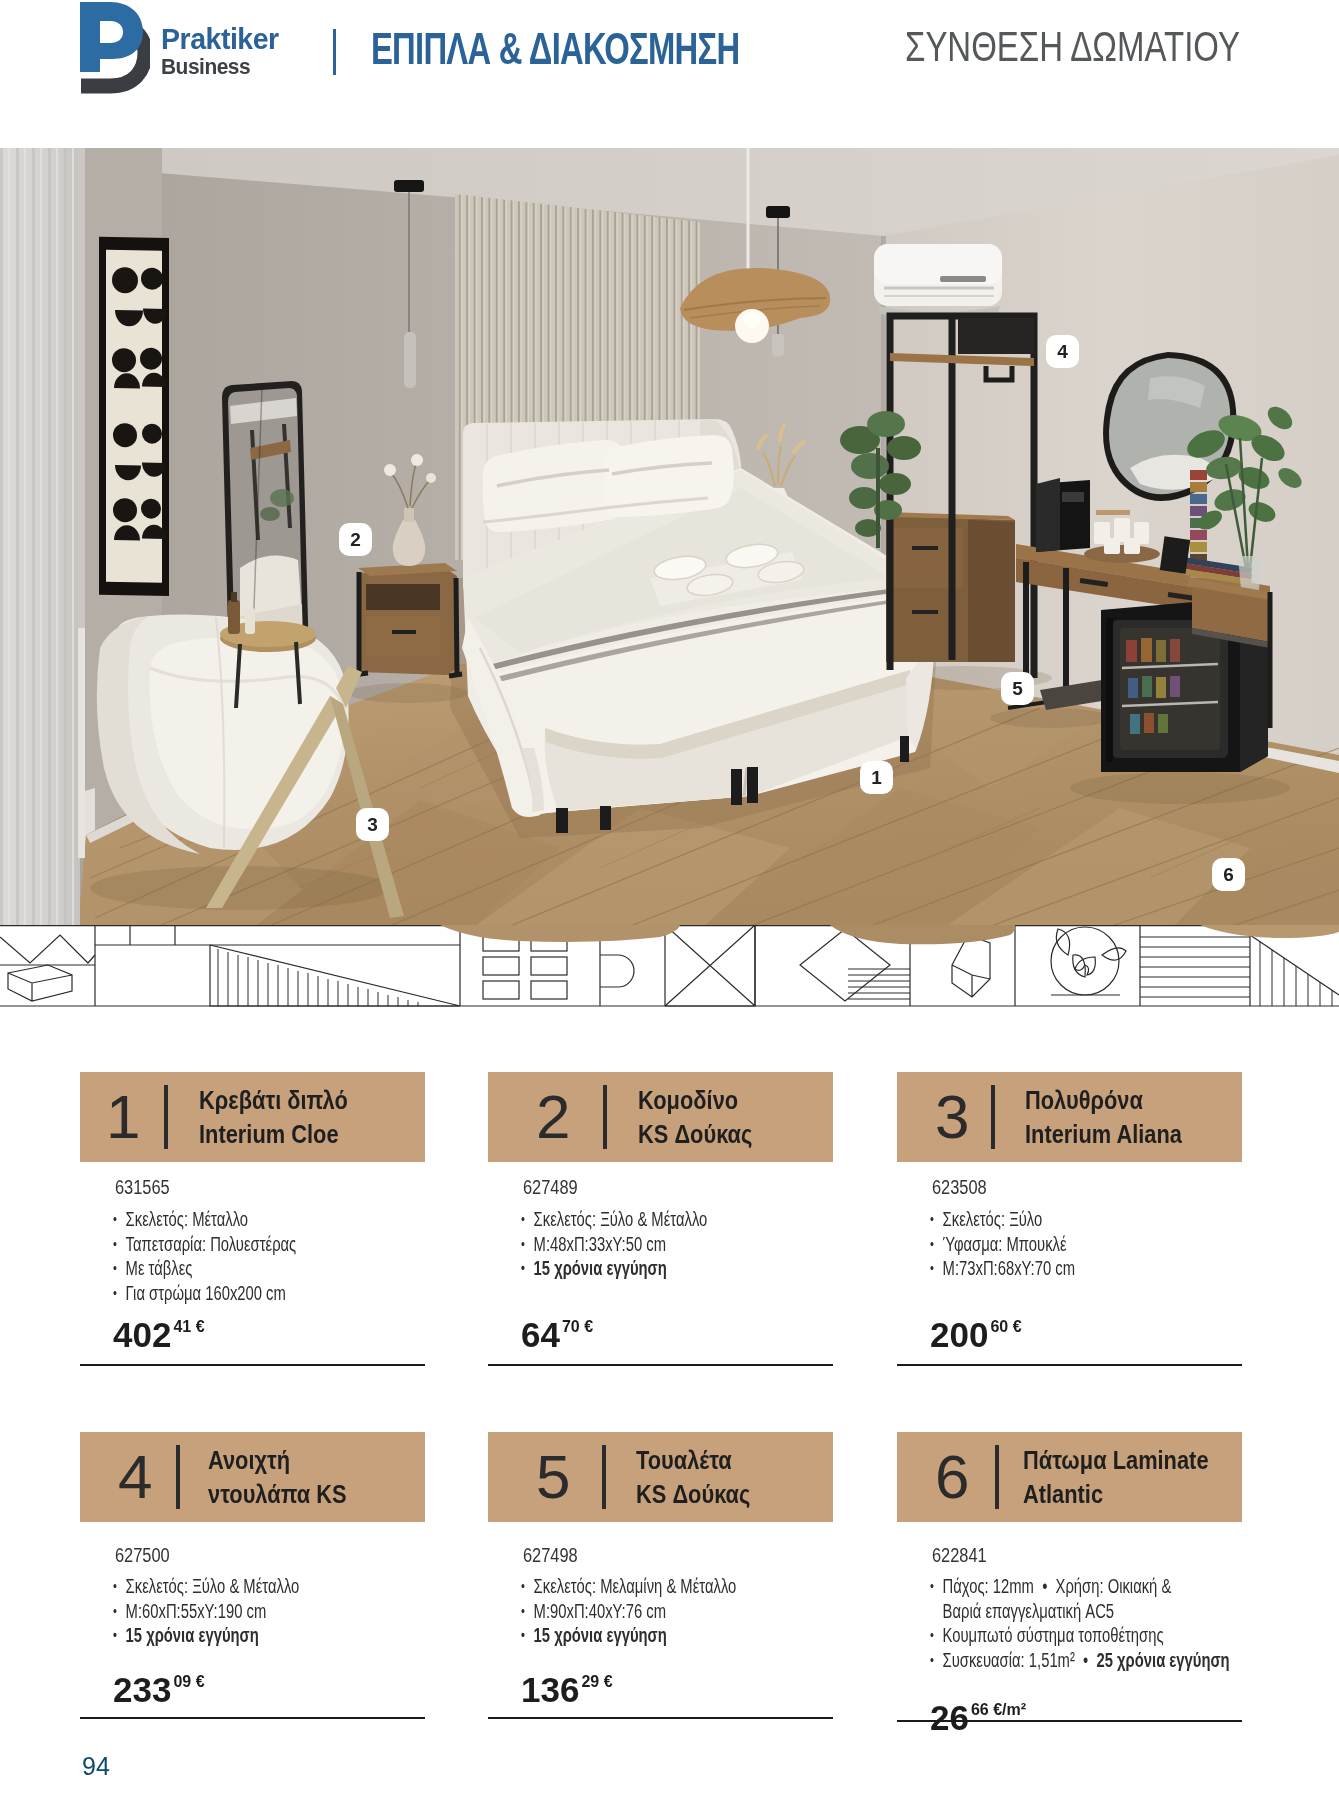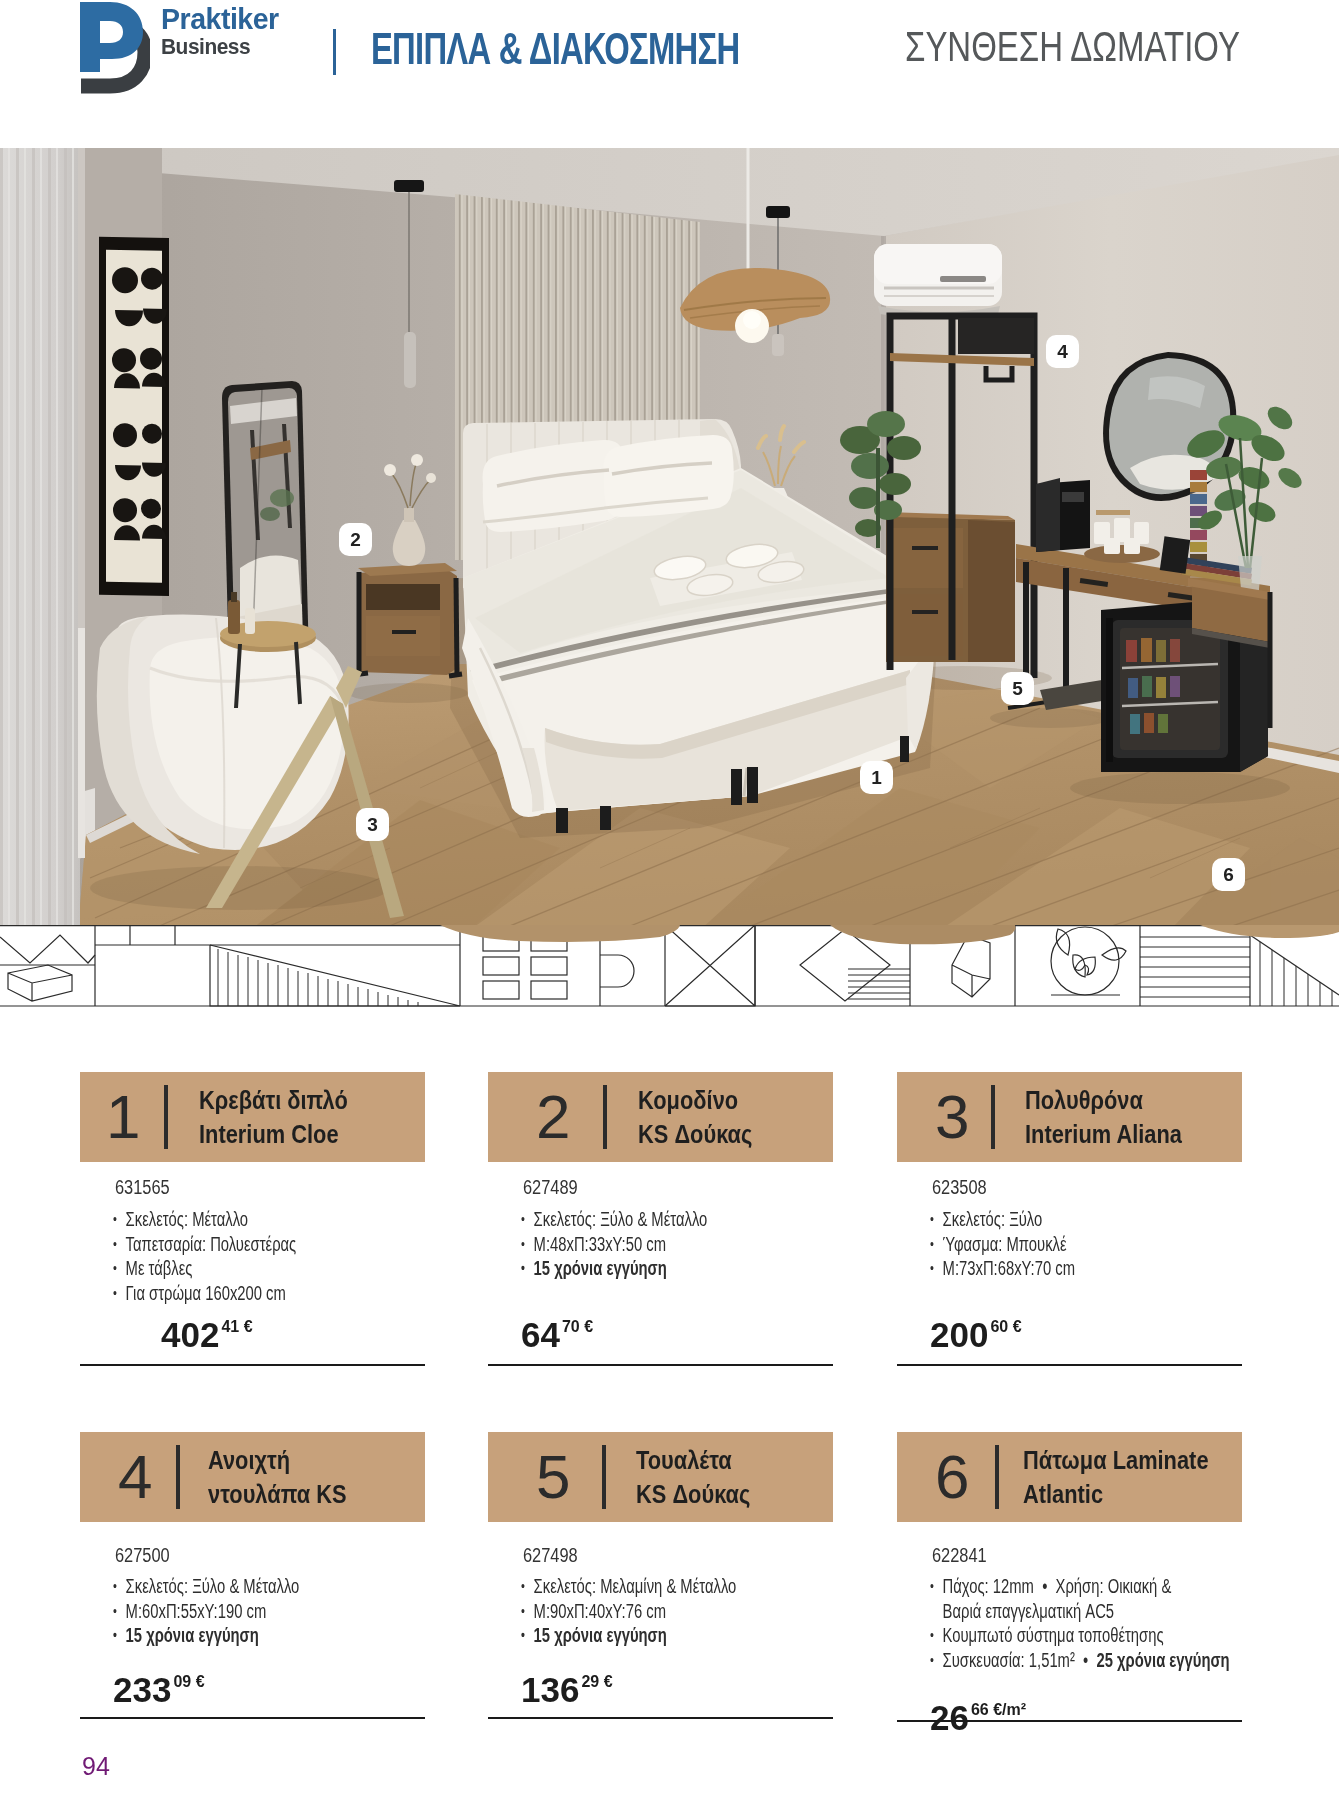--- a/index.html
+++ b/index.html
@@ -1,40 +1,40 @@
 <!DOCTYPE html>
 <html><head>
 <meta charset="utf-8">
 <style>
   html,body{margin:0;padding:0;}
   body{width:1339px;height:1814px;position:relative;background:#ffffff;
        font-family:"Liberation Sans", sans-serif;overflow:hidden;}
   .abs{position:absolute;}
   
-  #brandtxt{position:absolute;left:161px;top:4px;line-height:1;}
+  #brandtxt{position:absolute;left:161px;top:24px;line-height:1;}
   #brandtxt .p1{color:#2b6398;font-weight:bold;font-size:30px;letter-spacing:-0.5px;transform:scaleX(0.95);transform-origin:left;}
   #brandtxt .p2{color:#3d4145;font-weight:bold;font-size:22px;margin-top:2px;letter-spacing:-0.5px;transform:scaleX(0.95);transform-origin:left;}
   #hdrbar{position:absolute;left:333px;top:29px;width:3px;height:46px;background:#2b6398;}
   #hdrcat{position:absolute;left:371px;top:24px;color:#2b6398;font-weight:bold;font-size:44px;letter-spacing:-1px;transform:scaleX(0.745);transform-origin:left;white-space:nowrap;}
   #hdrright{position:absolute;left:905px;top:23px;color:#55585a;font-size:42px;letter-spacing:0px;transform:scaleX(0.785);transform-origin:left;white-space:nowrap;}
   
   .card{position:absolute;width:345px;}
   .chead{position:absolute;left:0;top:0;width:345px;height:90px;background:#c7a17b;}
   .cnum{position:absolute;top:9px;font-size:62px;color:#2b2b2b;font-weight:400;}
   .cbar{position:absolute;top:13px;width:4px;height:64px;background:#2b2b2b;}
   .ctitle{position:absolute;top:11px;font-size:26px;line-height:34px;font-weight:bold;color:#1f1f1f;transform:scaleX(0.84);transform-origin:left top;white-space:nowrap;}
   .ccode{position:absolute;left:35px;font-size:20px;color:#333;transform:scaleX(0.82);transform-origin:left top;}
   .cbul{position:absolute;left:33px;font-size:20px;color:#2e2e2e;line-height:24.5px;width:430px;transform:scaleX(0.74);transform-origin:left top;}
   .cbul .b{display:block;position:relative;padding-left:17px;}
   .cbul .b:before{content:"\2022";position:absolute;left:0;top:0;font-size:15px;}
   .price{position:absolute;left:33px;font-size:35px;font-weight:bold;color:#1d1d1d;}
   .price sup{font-size:16px;letter-spacing:0;position:relative;top:3px;left:2px;vertical-align:top;}
   .price .eur{font-size:16px;}
   .chr{position:absolute;left:0;width:345px;height:0;border-top:2.5px solid #1a1a1a;}
-  #pageno{position:absolute;left:82px;top:1752px;font-size:25px;color:#701a75;}
+  #pageno{position:absolute;left:82px;top:1752px;font-size:25px;color:#0c4a6e;}
 </style>
 </head>
 <body>
 
 <svg class="abs" style="left:80px;top:2px;" width="70" height="92" viewBox="0 0 70 92">
   <path d="M1,84 L30,84 C54,84 65,69 65,50 C65,40 59,30 50,26" stroke="#3a3e42" stroke-width="15" fill="none"></path>
   <path d="M0,0 L0,70 L20,70 L20,57 L32,57 C52,57 63,46 63,30 C63,12 50,0 30,0 Z M20,19 L30,19 C38,19 43,23 43,30 C43,37 38,41 30,41 L20,41 Z" fill="#2d6ca3"></path>
 </svg>
 <div id="brandtxt">
     <div class="p1">Praktiker</div>
@@ -620,21 +620,21 @@
   <div class="cnum" style="left:26px;">1</div>
   <div class="cbar" style="left:84px;"></div>
   <div class="ctitle" style="left:119px;">Κρεβάτι διπλό<br>Interium Cloe</div>
   <div class="ccode" style="top:104px;">631565</div>
   <div class="cbul" style="top:135px;">
     <span class="b">Σκελετός: Μέταλλο</span>
     <span class="b">Ταπετσαρία: Πολυεστέρας</span>
     <span class="b">Με τάβλες</span>
     <span class="b">Για στρώμα 160x200 cm</span>
   </div>
-  <div class="price" style="top:243px;margin-left:48px;">402<sup>41</sup><sup class="eur">&nbsp;€</sup></div>
+  <div class="price" style="top:243px;">402<sup>41</sup><sup class="eur">&nbsp;€</sup></div>
   <div class="chr" style="top:292px;"></div>
 </div>
 
 <div class="card" style="left:488px;top:1072px;">
   <div class="chead"></div>
   <div class="cnum" style="left:48px;">2</div>
   <div class="cbar" style="left:115px;"></div>
   <div class="ctitle" style="left:150px;">Κομοδίνο<br>KS Δούκας</div>
   <div class="ccode" style="top:104px;">627489</div>
   <div class="cbul" style="top:135px;">

